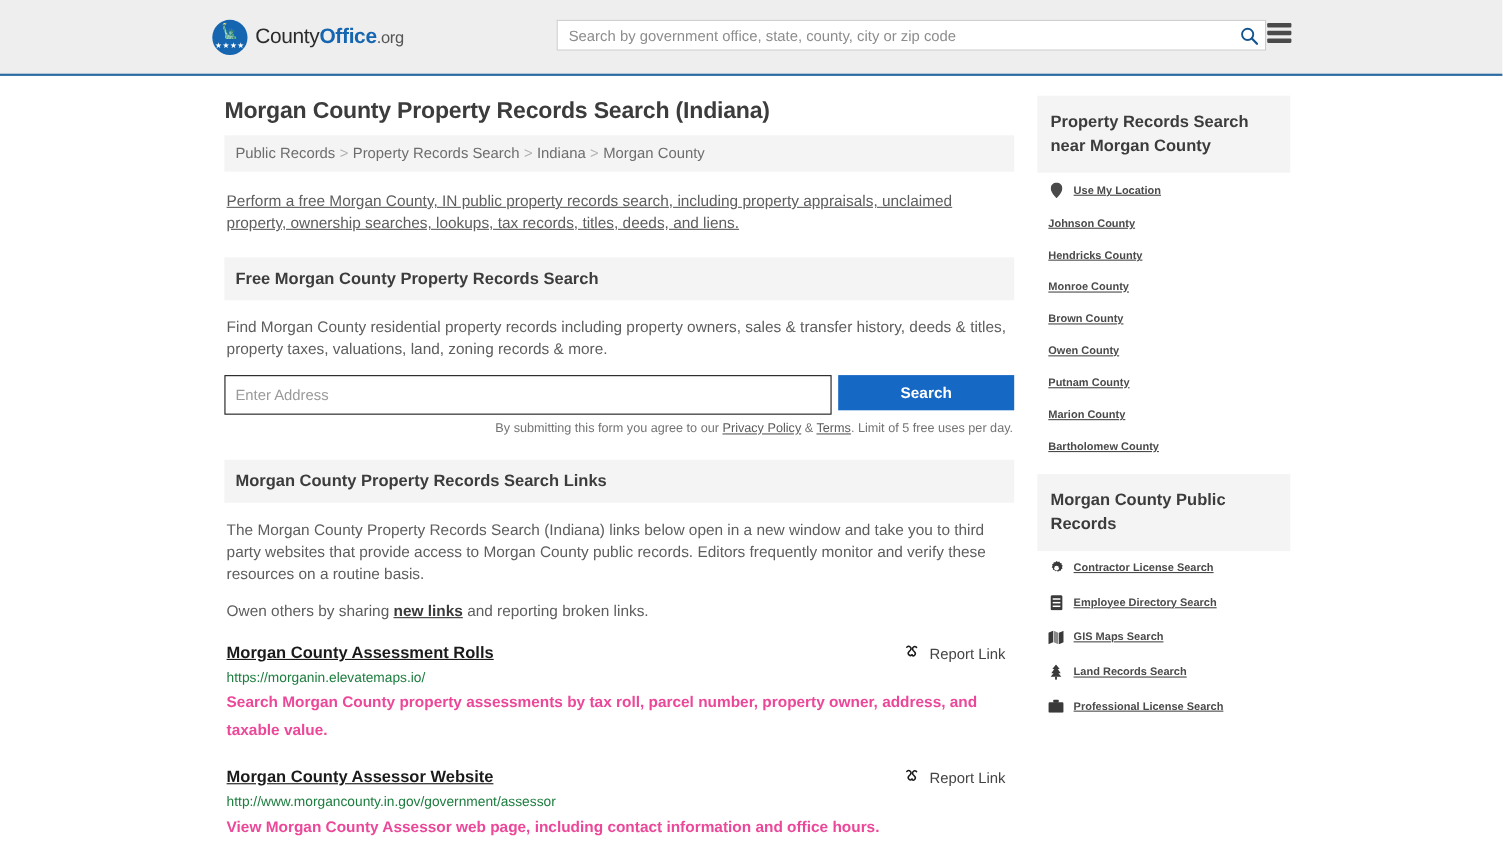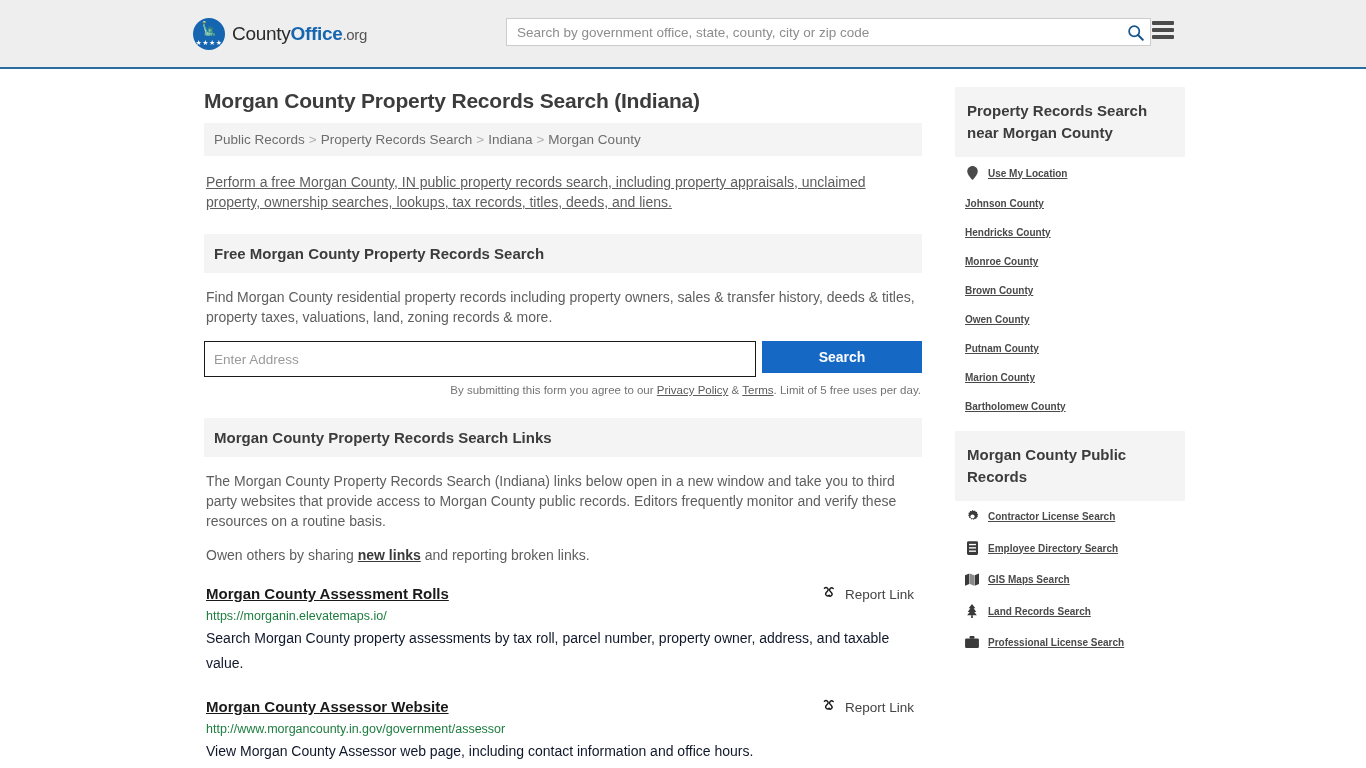--- a/index.html
+++ b/index.html
@@ -110,21 +110,21 @@
     width: 100%;
     background: #4a4a4a;
     border-radius: 1px;
   }
 
   
   .page {
     width: 1366px;
     padding: 0 193px 0 204px;
     display: flex;
-    gap: 12px;
+    gap: 0;
   }
   .main-col { width: 718px; flex: 0 0 718px; }
   .side-col { width: 230px; flex: 0 0 230px; margin-left: 21px; }
 
   h1.page-title {
     font-size: 21px;
     font-weight: 700;
     color: #3c3c3c;
     margin: 20px 0 10px 0;
     letter-spacing: -0.2px;
@@ -247,22 +247,23 @@
     padding-right: 6px;
   }
   .result-url {
     font-size: 12.5px;
     color: #1d7d3f;
     margin-top: 5px;
   }
   .result-desc {
     font-size: 14px;
     line-height: 25px;
-    color: #0f172a;
+    color: #ec4899;
     margin-top: 3px;
+    font-weight: bold;
   }
 
   
   .side-head {
     background: #f4f4f4;
     padding: 13px 12px;
     font-size: 15px;
     font-weight: 700;
     color: #3c3c3c;
     line-height: 22px;

